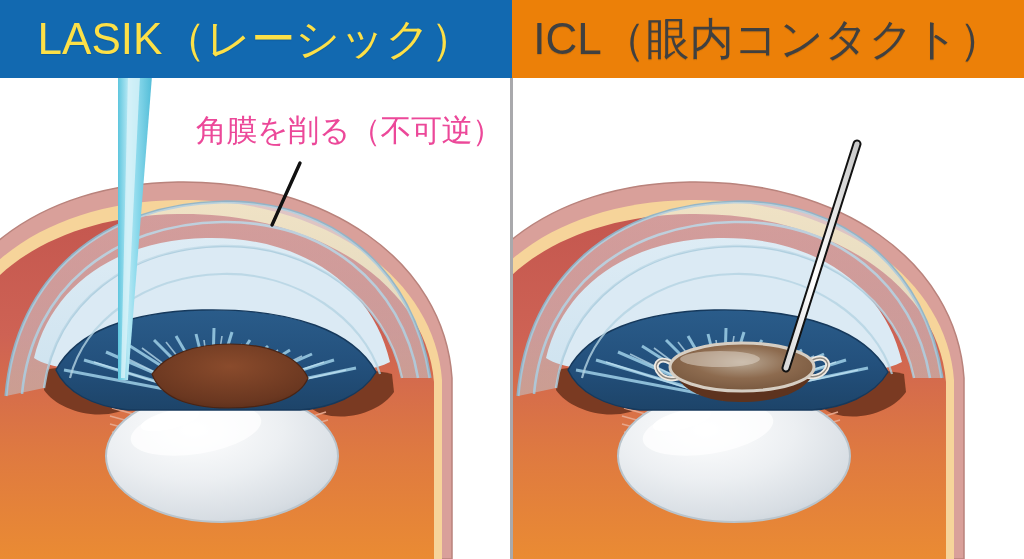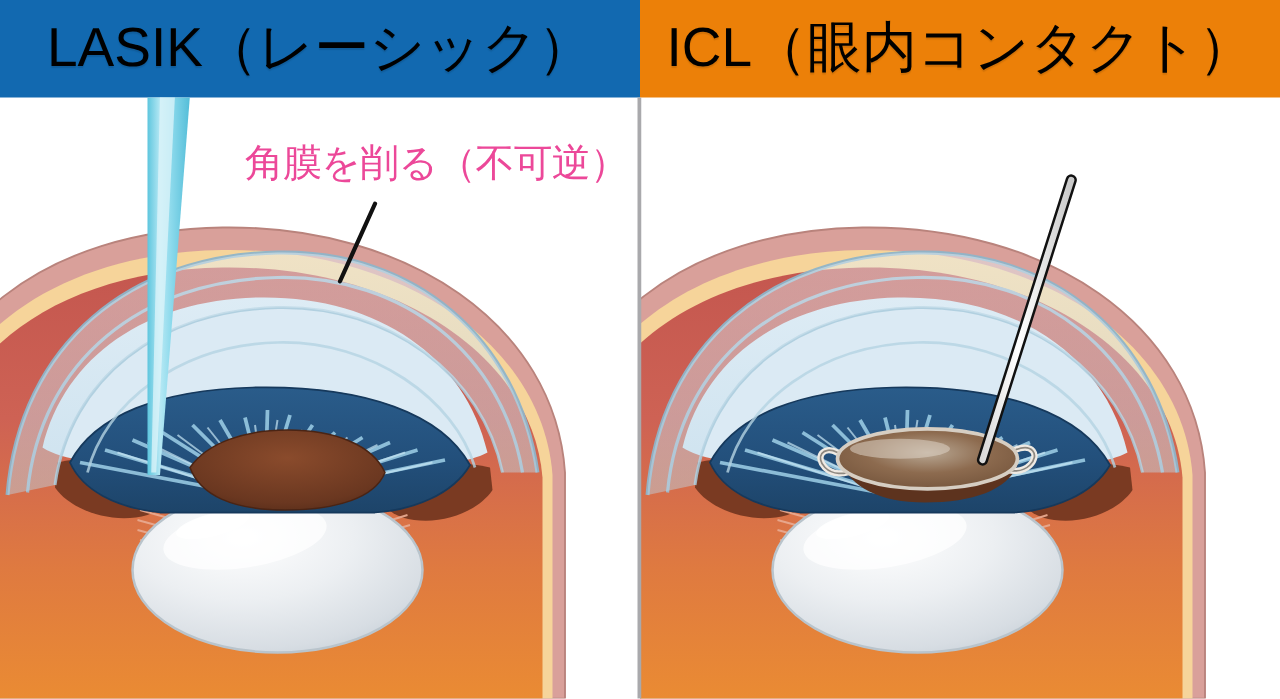--- a/index.html
+++ b/index.html
@@ -32,31 +32,31 @@
     top: 0;
     left: 0;
     width: 512px;
     height: 78px;
     display: flex;
     align-items: center;
     justify-content: center;
     box-sizing: border-box;
   }
   .banner-title {
-    color: #000000;
+    color: #fde047;
     font-size: 44px;
     font-weight: 400;
     letter-spacing: 0px;
     white-space: nowrap;
     line-height: 1;
     text-shadow: 0 1px 1px rgba(0,0,0,0.12);
   }
   #banner-lasik { background: #1269b0; }
   #banner-icl  { background: #ec8008; }
-  #banner-icl .banner-title { color: #000000; }
+  #banner-icl .banner-title { color: #404040; }
 
   .divider {
     position: absolute;
     left: 510px;
     top: 78px;
     width: 3px;
     height: 481px;
     background: #a9a9ac;
     z-index: 40;
   }

